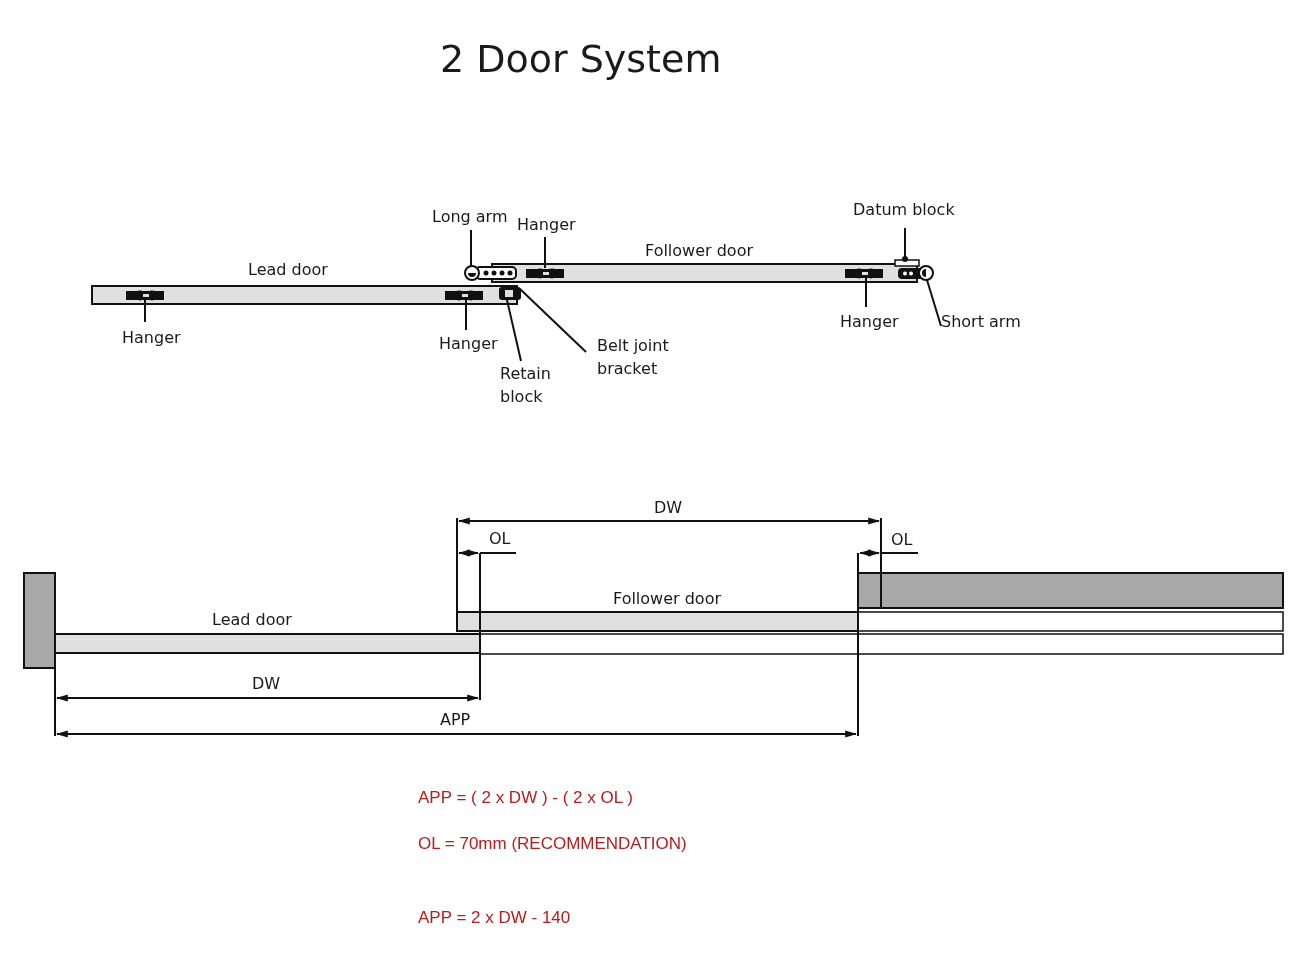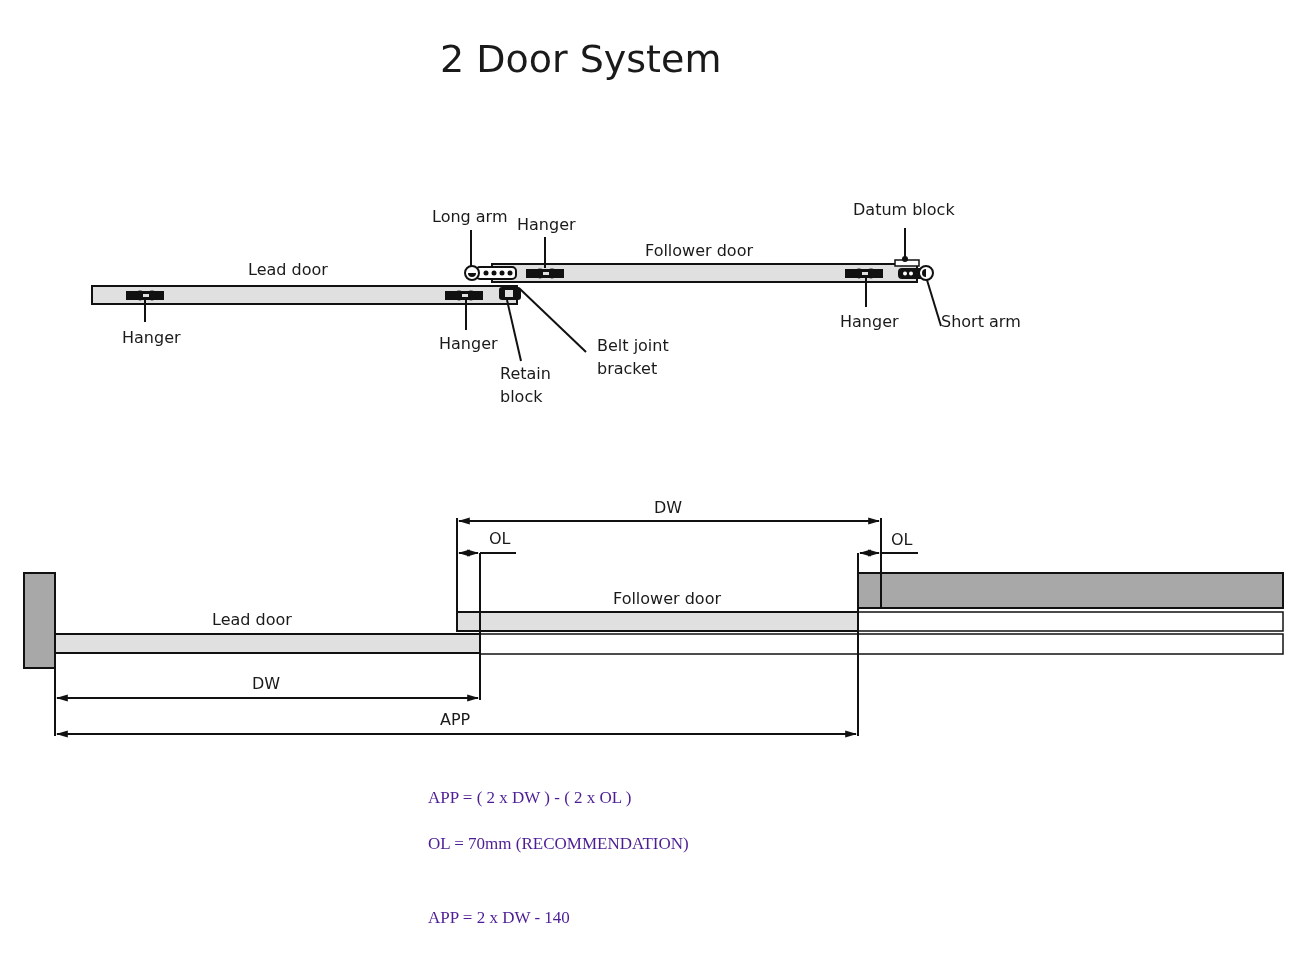--- a/index.html
+++ b/index.html
@@ -1,21 +1,21 @@
 <!DOCTYPE html>
 <html><head>
 <meta charset="utf-8">
 <style>
   html, body { margin:0; padding:0; background:#ffffff; }
   body { width:1300px; height:953px; position:relative; overflow:hidden;
          font-family:"DejaVu Sans", sans-serif; color:#1a1a1a; }
   svg { position:absolute; left:0; top:0; }
   .lbl { font-family:"DejaVu Sans", sans-serif; font-size:16px; fill:#1a1a1a; }
   .title { font-family:"DejaVu Sans", sans-serif; font-size:38px; fill:#1a1a1a; }
-  .eq { position:absolute; left:428px; font-family:Liberation Serif, serif; font-size:17px; color:#4c1d95; white-space:nowrap; }
+  .eq { position:absolute; left:418px; font-family:Liberation Sans, sans-serif; font-size:17px; color:#b91c1c; white-space:nowrap; }
 </style>
 </head>
 <body>
 
 <svg width="1300" height="953" viewBox="0 0 1300 953">
   <defs>
     <marker id="arr" viewBox="0 0 10 10" refX="9" refY="5" markerWidth="6" markerHeight="6" orient="auto-start-reverse">
       <path d="M0,2 L10,5 L0,8 z" fill="#111"></path>
     </marker>
   </defs>

